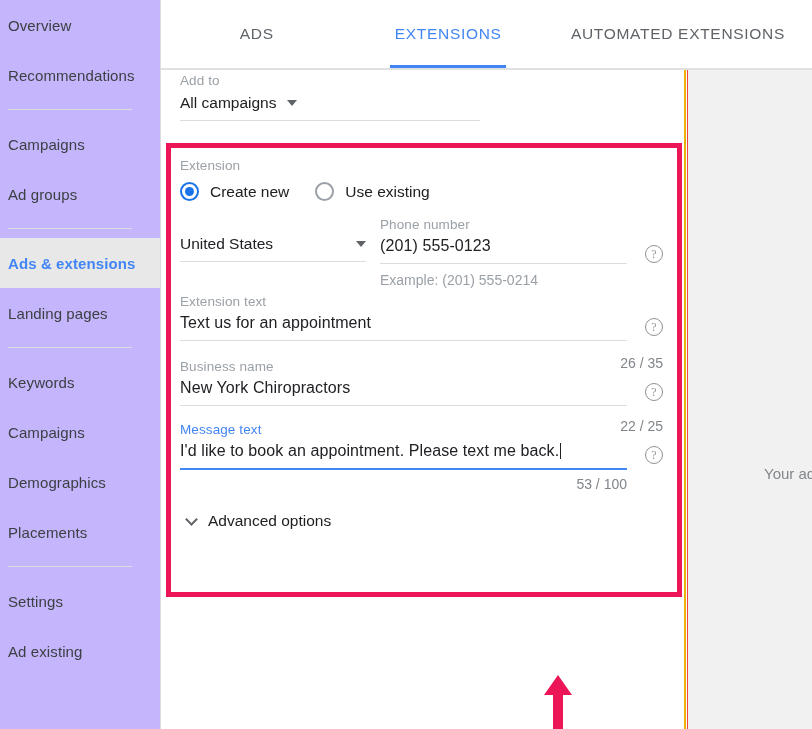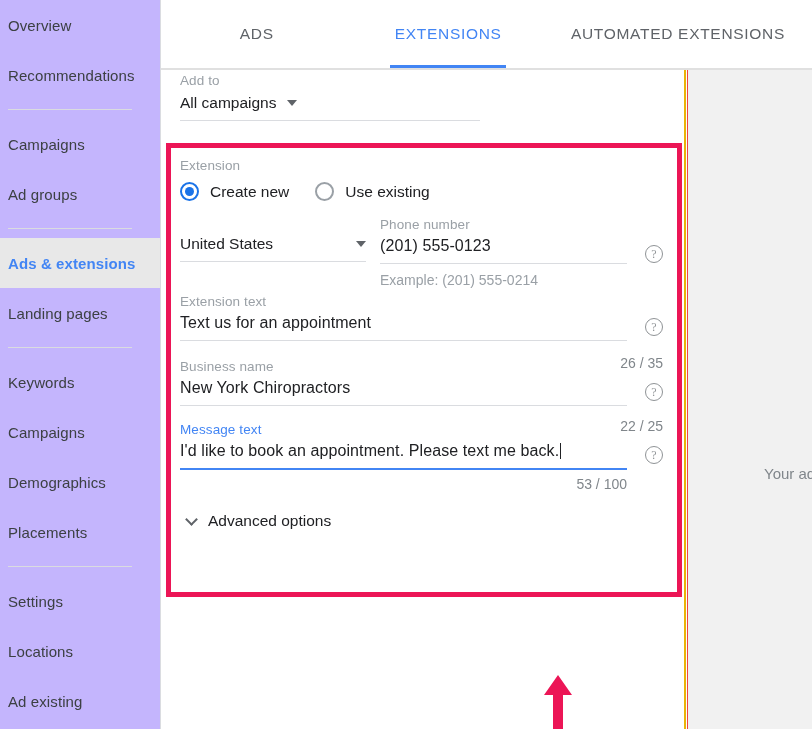--- a/index.html
+++ b/index.html
@@ -227,23 +227,20 @@
       </div>
       <div class="nav-item">
         <span>Demographics</span>
       </div>
       <div class="nav-item">
         <span>Placements</span>
       </div>
       <div class="nav-sep"></div>
       <div class="nav-item">
         <span>Settings</span>
-      </div>
-      <div class="nav-item">
-        <span>Locations</span>
       </div>
       <div class="nav-item">
         <span>Ad existing</span>
       </div>
     </nav>
 
   <div id="tabbar">
     <div class="tab" id="tab-ads">
       <span>ADS</span>
     </div>

